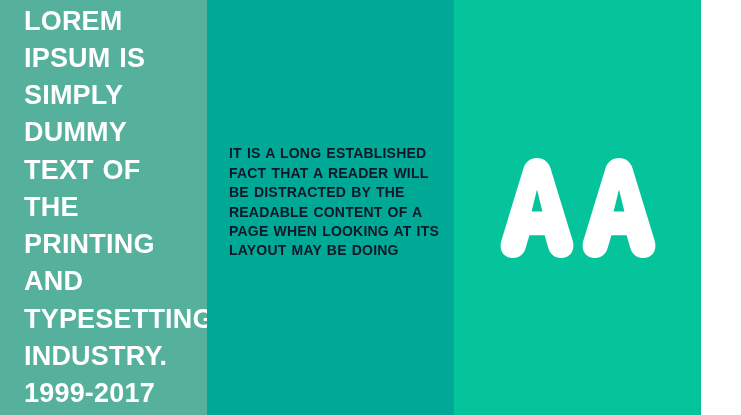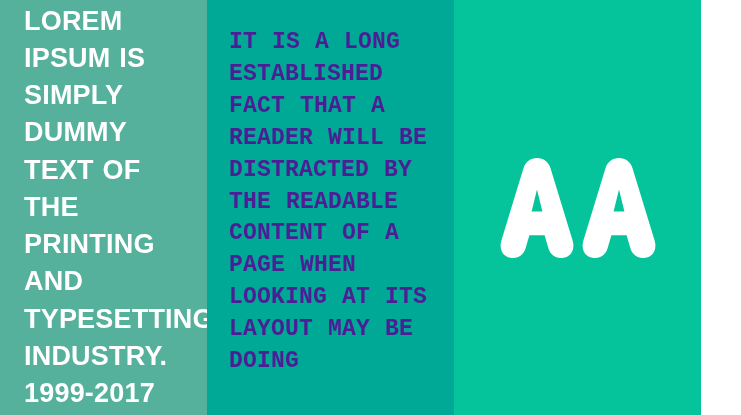--- a/index.html
+++ b/index.html
@@ -48,24 +48,24 @@
   
   .panel-body {
     width: 247px;
     background: #00a896;
     display: flex;
     flex-direction: column;
     justify-content: center;
     padding: 0 14px 10px 22px;
   }
   .body-text {
-    color: #4c1d95;
-    font-family: Liberation Mono, monospace;
+    color: #0f172a;
+    font-family: Liberation Sans, sans-serif;
     font-weight: bold;
-    font-size: 23px;
+    font-size: 14px;
     line-height: 1.39;
     letter-spacing: 0.2px;
     text-transform: uppercase;
     margin: 0;
     word-spacing: 1px;
   }
   
   .panel-specimen {
     width: 247px;
     background: #05c49b;

